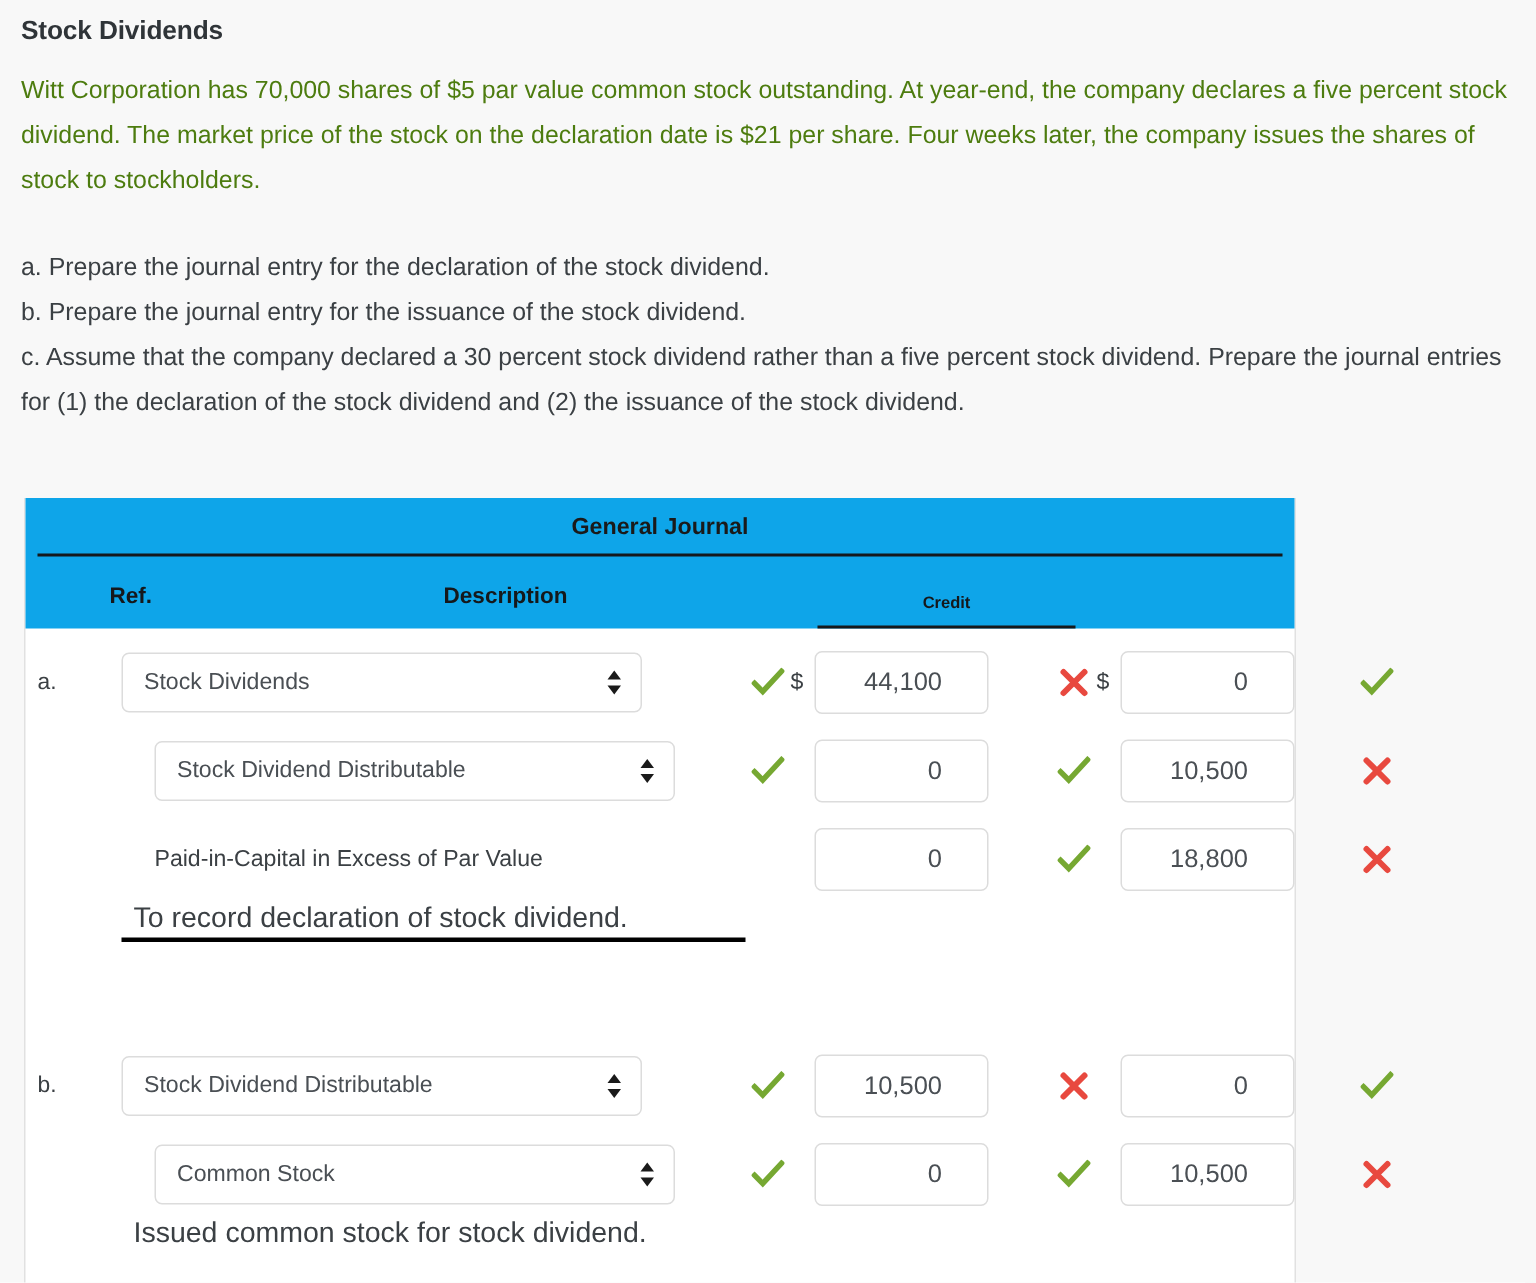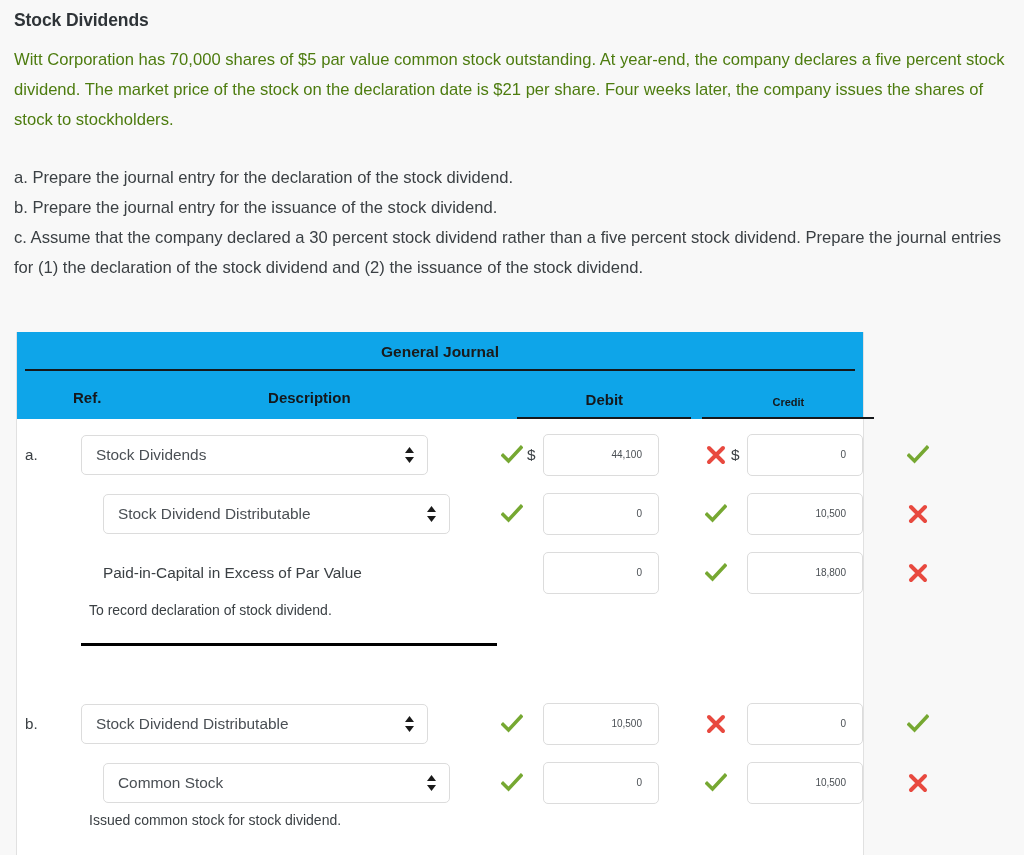--- a/index.html
+++ b/index.html
@@ -174,25 +174,25 @@
   }
 
   .memo-row {
     display: flex;
     align-items: flex-start;
     padding-left: 8px;
     height: 46px;
   }
   .memo-spacer { flex: 0 0 56px; }
   .memo-text {
-    font-size: 14px;
+    font-size: 19px;
     color: #3b4044;
     width: 416px;
     padding-left: 8px;
-    padding-bottom: 25px;
+    padding-bottom: 1px;
     border-bottom: 3px solid #000000;
     white-space: nowrap;
   }
 
   .mark {
     width: 30px;
     display: flex;
     align-items: center;
     justify-content: center;
     flex: 0 0 30px;
@@ -216,22 +216,22 @@
 
   .amount-box {
     flex: 0 0 116px;
     height: 42px;
     border: 1px solid #dcdcdc;
     border-radius: 5px;
     background: #ffffff;
     display: flex;
     align-items: center;
     justify-content: flex-end;
-    padding-right: 16px;
-    font-size: 10px;
+    padding-right: 30px;
+    font-size: 17px;
     color: #4a4f54;
   }
 
   .credit-cell { flex: 0 0 172px; }
 
   .gap-row { height: 46px; }
 </style>
 </head>
 <body>
 
@@ -246,21 +246,20 @@
     <div class="problem-list">c. Assume that the company declared a 30 percent stock dividend rather than a five percent stock dividend. Prepare the journal entries for (1) the declaration of the stock dividend and (2) the issuance of the stock dividend.</div>
   </div>
 
   <div class="journal">
 
     <div class="journal-head">
       <div class="journal-head-title">General Journal</div>
       <div class="journal-head-cols">
         <div class="col-ref">Ref.</div>
         <div class="col-desc">Description</div>
-        <div class="col-debit">Debit</div>
         <div class="col-credit">Credit</div>
       </div>
     </div>
 
     <div class="journal-body">
 
       <div class="jrow first">
         <div class="ref-cell">a.</div>
         <div class="desc-cell">
           <div class="select-box w1">

